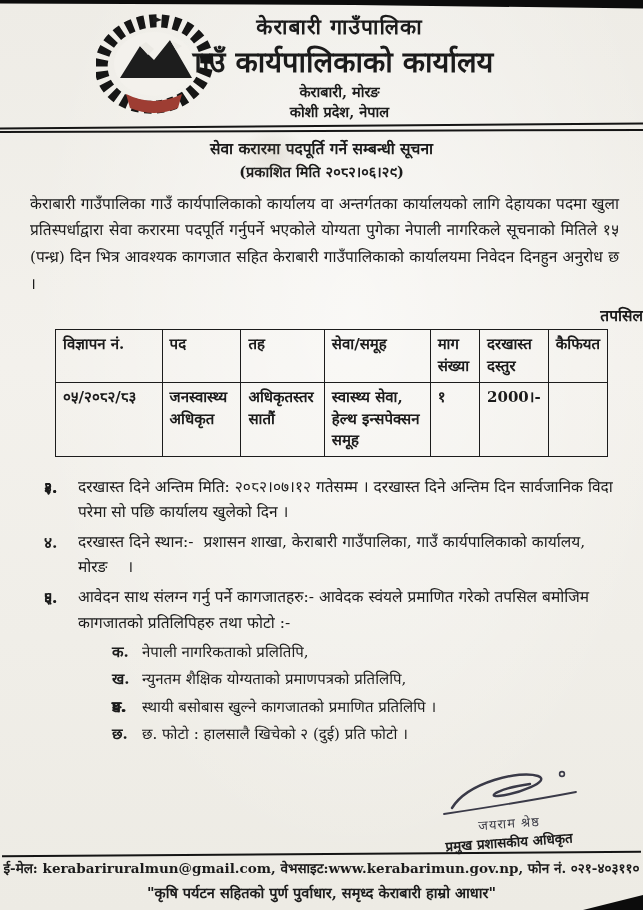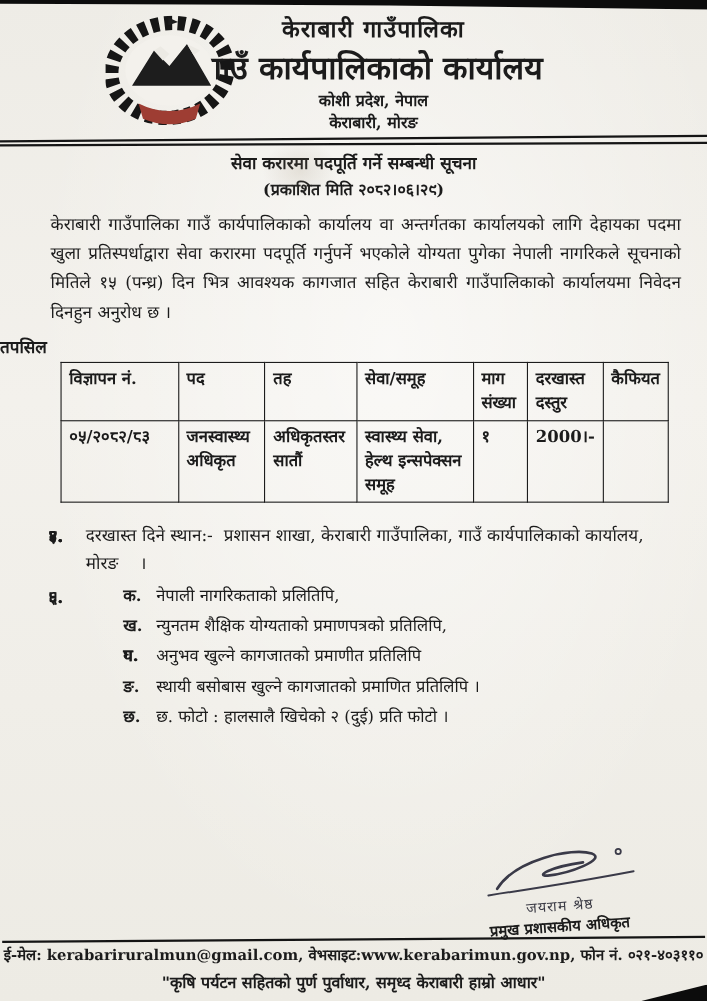--- a/index.html
+++ b/index.html
@@ -22,22 +22,22 @@
   .logo{position:absolute;left:96px;top:14px;width:120px;height:102px;}
   .t1{font-size:21px;font-weight:700;margin:0;letter-spacing:1px;}
   .t2{font-size:29px;font-weight:700;margin:1px 0 2px;}
   .addr{font-size:14.5px;font-weight:700;margin:0;line-height:1.35;}
   .rule-wrap{margin-top:4px;}
   .rule{height:0;border-top:2.4px solid #151515;}
   .rule.r1{transform:rotate(-.45deg);}
   .rule.r2{margin-top:2.5px;transform:rotate(-.2deg);}
   .subject{font-size:15.5px;font-weight:700;text-align:center;margin-top:5px;}
   .pubdate{font-size:14.5px;font-weight:700;text-align:center;margin-top:2px;}
-  .body-par{font-size:15.5px;line-height:1.72;text-align:justify;margin:10px 24px 0 46px;font-weight:500;}
-  .tbl-title{font-size:15.5px;font-weight:700;text-align:left;margin:7px 0 3px;}
+  .body-par{font-size:15.5px;line-height:1.72;text-align:justify;margin:10px 24px 0 30px;font-weight:500;}
+  .tbl-title{font-size:15.5px;font-weight:700;text-align:right;margin:7px 0 3px;}
   table.spec{border-collapse:collapse;margin-left:55px;width:553px;font-size:15px;}
   table.spec th,table.spec td{border:1.7px solid #1c1c1c;padding:4px 7px;text-align:left;
     vertical-align:top;font-weight:600;line-height:1.45;}
   table.spec td{font-weight:700;}
   col.c0{width:110px}col.c1{width:80px}col.c2{width:84px}col.c3{width:112px}
   col.c4{width:50px}col.c5{width:68px}col.c6{width:49px}
   td.center{text-align:center;}
   .items{margin-top:18px;}
   .item{position:relative;padding-left:78px;padding-right:26px;font-size:15.5px;
     line-height:1.62;font-weight:500;margin-bottom:5px;}
@@ -65,22 +65,22 @@
     <ellipse cx="58" cy="50" rx="53" ry="43" fill="none" stroke="#161616" stroke-width="13" stroke-dasharray="7 5" transform="rotate(-8 58 50)"></ellipse>
     <ellipse cx="58" cy="50" rx="40" ry="32" fill="#f3f1ec"></ellipse>
     <path d="M24 64 L44 32 L58 46 L74 26 L96 64 Z" fill="#1d1d1d"></path>
     <path d="M44 32 L52 41 L58 35 L50 28 Z" fill="#eceae4"></path>
     <path d="M74 26 L80 36 L86 32 Z" fill="#eceae4"></path>
     <path d="M57 12 L57 2 L66 6 L57 9 Z" fill="#1d1d1d"></path>
     <path d="M30 80 Q58 94 86 80 L82 94 Q58 104 34 94 Z" fill="#9e3d33"></path>
   </svg>
   <p class="t1">केराबारी गाउँपालिका</p>
   <p class="t2">गाउँ कार्यपालिकाको कार्यालय</p>
+  <p class="addr">केराबारी, मोरङ</p>
   <p class="addr">कोशी प्रदेश, नेपाल</p>
-  <p class="addr">केराबारी, मोरङ</p>
 </div>
 
 <div class="rule-wrap">
   <div class="rule r1"></div>
   <div class="rule r2"></div>
 </div>
 
 <div class="subject">सेवा करारमा पदपूर्ति गर्ने सम्बन्धी सूचना</div>
 <div class="pubdate">(प्रकाशित मिति २०८२।०६।२९)</div>
 
@@ -122,48 +122,49 @@
 
 <div class="items">
   <div class="item">
     <span class="num">१.</span>
   </div>
   <div class="item">
     <span class="num">२.</span>
   </div>
   <div class="item">
     <span class="num">३.</span>
+    <span>दरखास्त दिने अन्तिम मिति: २०८२।०७।१२ गतेसम्म । दरखास्त दिने अन्तिम दिन सार्वजानिक विदा परेमा सो पछि कार्यालय खुलेको दिन ।</span>
   </div>
   <div class="item">
     <span class="num">४.</span>
     <span>दरखास्त दिने स्थान:-&nbsp; प्रशासन शाखा, केराबारी गाउँपालिका, गाउँ कार्यपालिकाको कार्यालय, मोरङ&nbsp;&nbsp;&nbsp; ।</span>
   </div>
   <div class="item">
     <span class="num">५.</span>
   </div>
   <div class="item">
     <span class="num">६.</span>
+    <span>आवेदन साथ संलग्न गर्नु पर्ने कागजातहरु:- आवेदक स्वंयले प्रमाणित गरेको तपसिल बमोजिम कागजातको प्रतिलिपिहरु तथा फोटो :-</span>
   </div>
 </div>
 
 <div class="docs">
   <div class="doc">
     <span class="num">क.</span>
     <span>नेपाली नागरिकताको प्रलितिपि,</span>
   </div>
   <div class="doc">
     <span class="num">ख.</span>
     <span>न्युनतम शैक्षिक योग्यताको प्रमाणपत्रको प्रतिलिपि,</span>
   </div>
   <div class="doc">
     <span class="num">ग.</span>
   </div>
   <div class="doc">
     <span class="num">घ.</span>
-    <span>अनुभव खुल्ने कागजातको प्रमाणीत प्रतिलिपि</span>
   </div>
   <div class="doc">
     <span class="num">ङ.</span>
     <span>स्थायी बसोबास खुल्ने कागजातको प्रमाणित प्रतिलिपि ।</span>
   </div>
   <div class="doc">
     <span class="num">छ.</span>
     <span>छ. फोटो : हालसालै खिचेको २ (दुई) प्रति फोटो ।</span>
   </div>
 </div>

